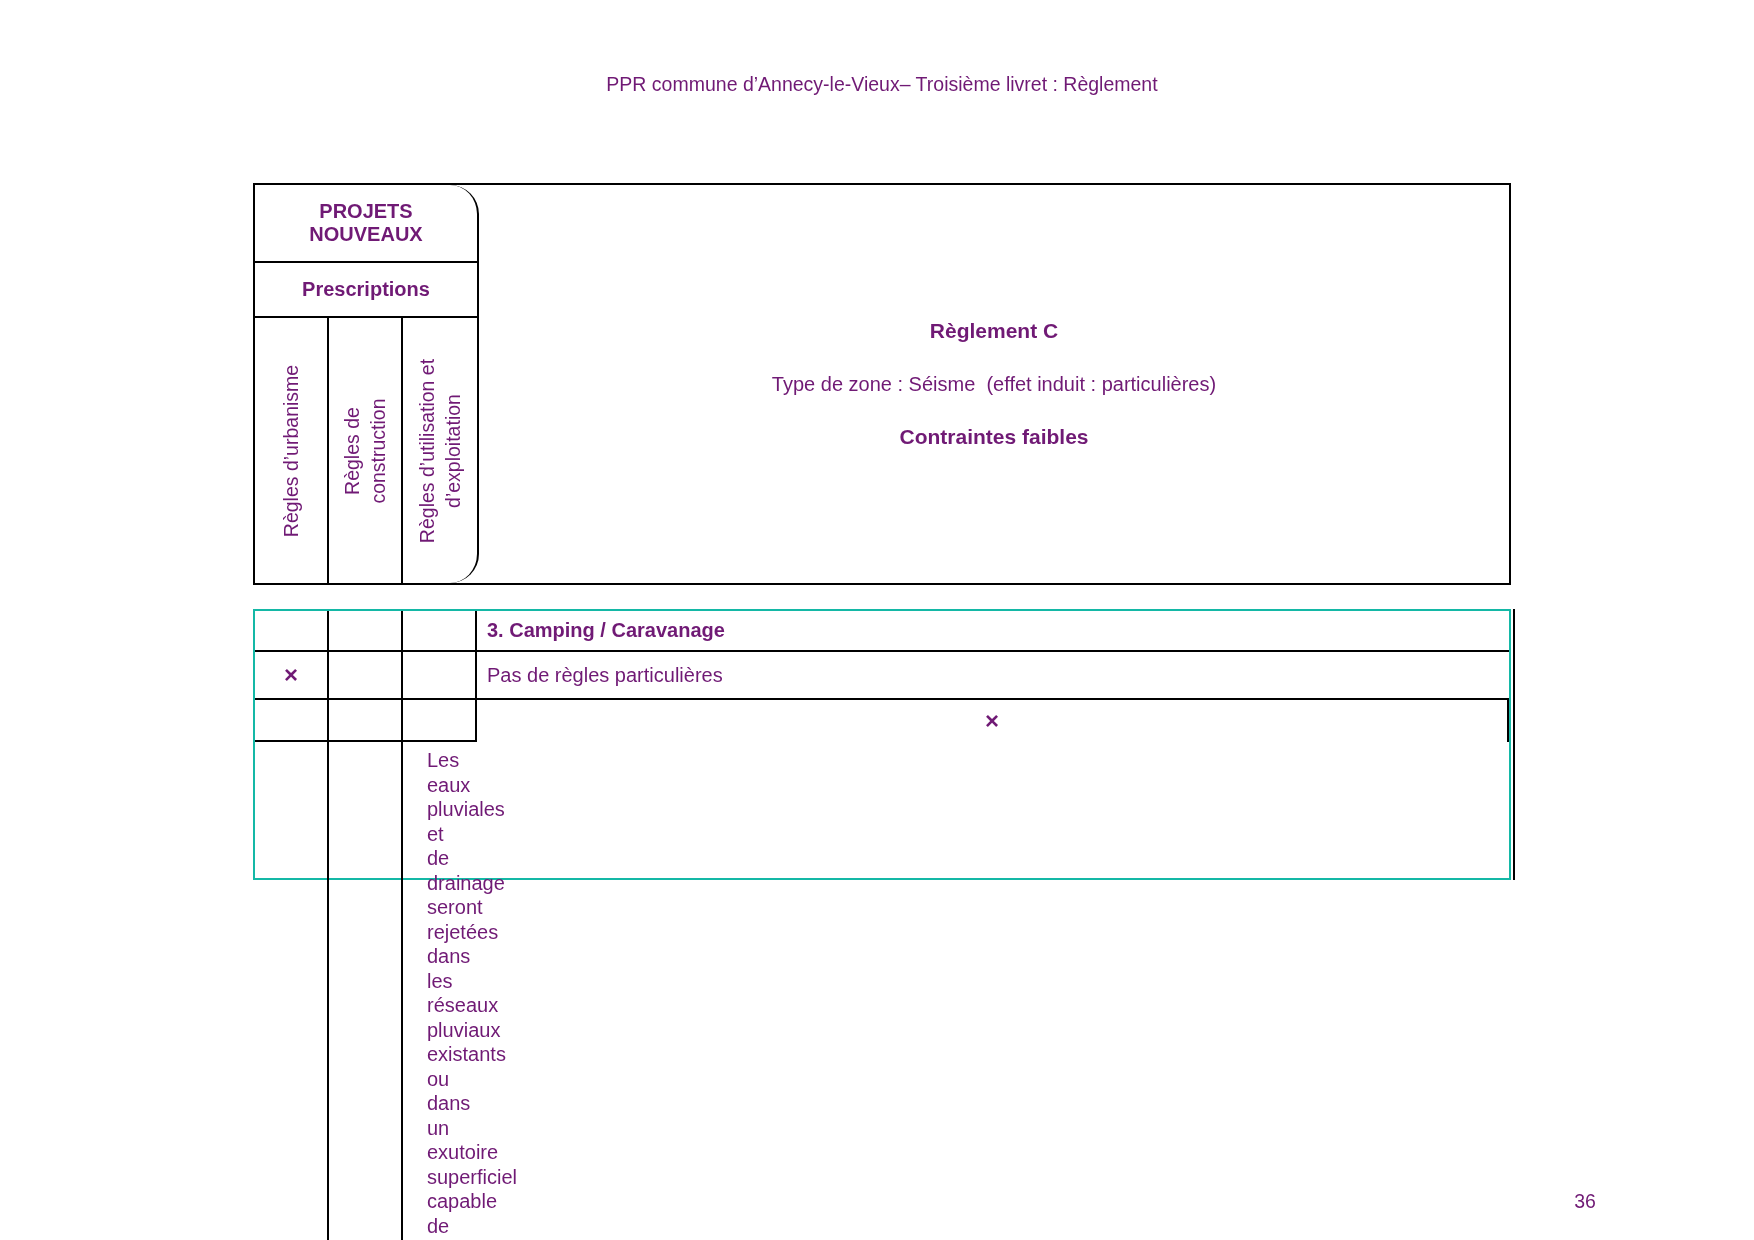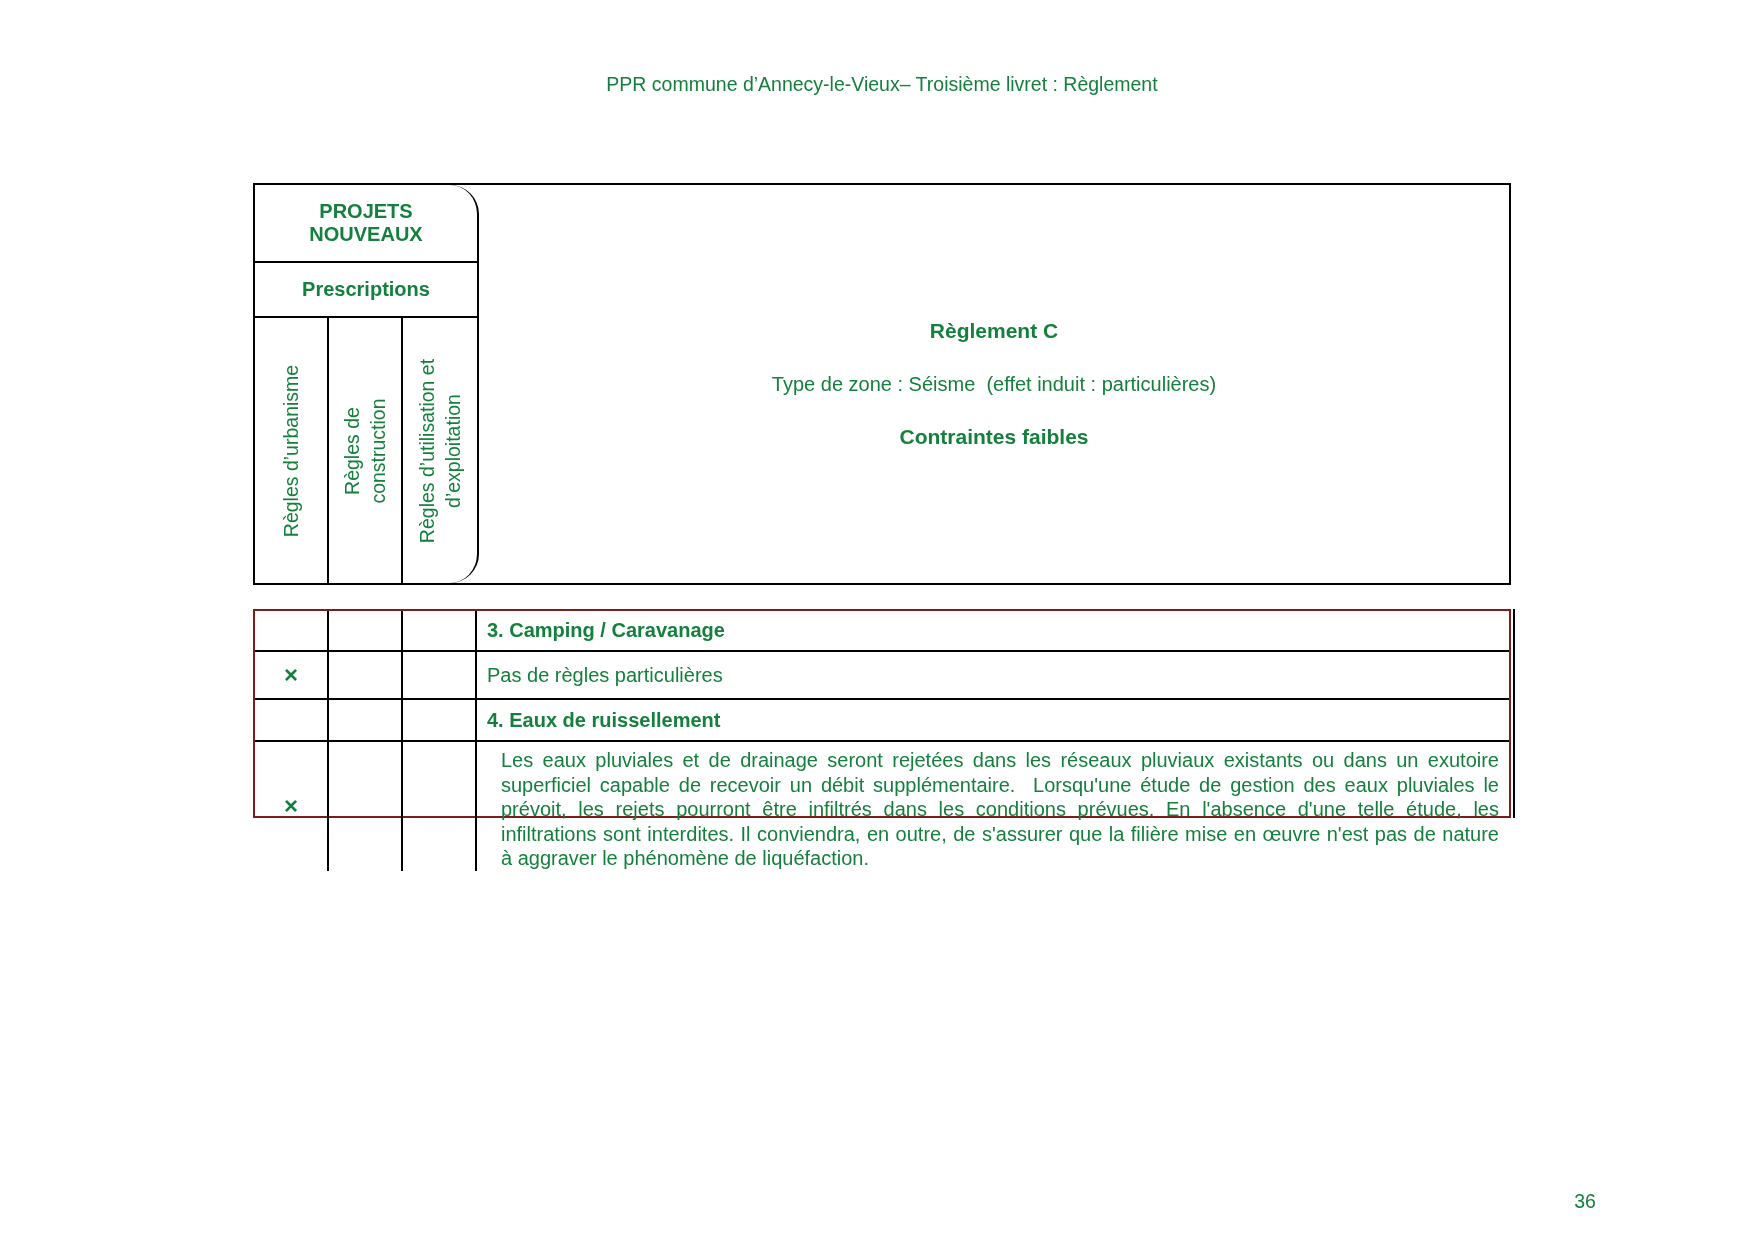--- a/index.html
+++ b/index.html
@@ -2,21 +2,21 @@
 <html><head>
 <meta charset="utf-8">
 <style>
   * { margin: 0; padding: 0; box-sizing: border-box; }
   html, body { background: #ffffff; }
   .page {
     position: relative;
     width: 1754px;
     height: 1240px;
     background: #ffffff;
-    color: #15803d;
+    color: #701a75;
     font-family: "Liberation Sans", sans-serif;
     overflow: hidden;
   }
 
   
   .doc-header {
     position: absolute;
     left: 253px; top: 72px; width: 1258px;
     text-align: center;
     font-size: 19.5px;
@@ -76,22 +76,22 @@
     text-align: center;
   }
   .reg-title     { font-weight: bold; font-size: 21px; line-height: 26px; }
   .reg-zone      { font-size: 20px; line-height: 26px; white-space: pre-wrap; }
   .reg-constraint{ font-weight: bold; font-size: 21px; line-height: 26px; }
 
   
   .rules-table {
     position: absolute;
     left: 253px; top: 609px;
-    width: 1258px; height: 209px;
-    border: 2px solid #7f1d1d;
+    width: 1258px; height: 271px;
+    border: 2px solid #14b8a6;
     display: grid;
     grid-template-columns: 74px 74px 74px 1fr;
     grid-template-rows: 41px 48px 42px auto;
   }
   
   .rules-table::after {
     content: "";
     position: absolute;
     right: -6px; top: -2px; bottom: -2px;
     width: 2px;
@@ -172,21 +172,20 @@
     <div class="cell rule-heading cb">3. Camping / Caravanage</div>
 
     <div class="cell mark-cell cr cb">×</div>
     <div class="cell mark-cell cr cb"></div>
     <div class="cell mark-cell cr cb"></div>
     <div class="cell rule-body cb">Pas de règles particulières</div>
 
     <div class="cell mark-cell cr cb"></div>
     <div class="cell mark-cell cr cb"></div>
     <div class="cell mark-cell cr cb"></div>
-    <div class="cell rule-heading cb">4. Eaux de ruissellement</div>
 
     <div class="cell mark-cell cr">×</div>
     <div class="cell mark-cell cr"></div>
     <div class="cell mark-cell cr"></div>
     <div class="cell rule-para">Les eaux pluviales et de drainage seront rejetées dans les réseaux pluviaux existants ou dans un exutoire superficiel capable de recevoir un débit supplémentaire.  Lorsqu'une étude de gestion des eaux pluviales le prévoit, les rejets pourront être infiltrés dans les conditions prévues. En l'absence d'une telle étude, les infiltrations sont interdites. Il conviendra, en outre, de s'assurer que la filière mise en œuvre n'est pas de nature à aggraver le phénomène de liquéfaction.</div>
   </div>
 
   <div class="page-number">36</div>
 
 </div>

